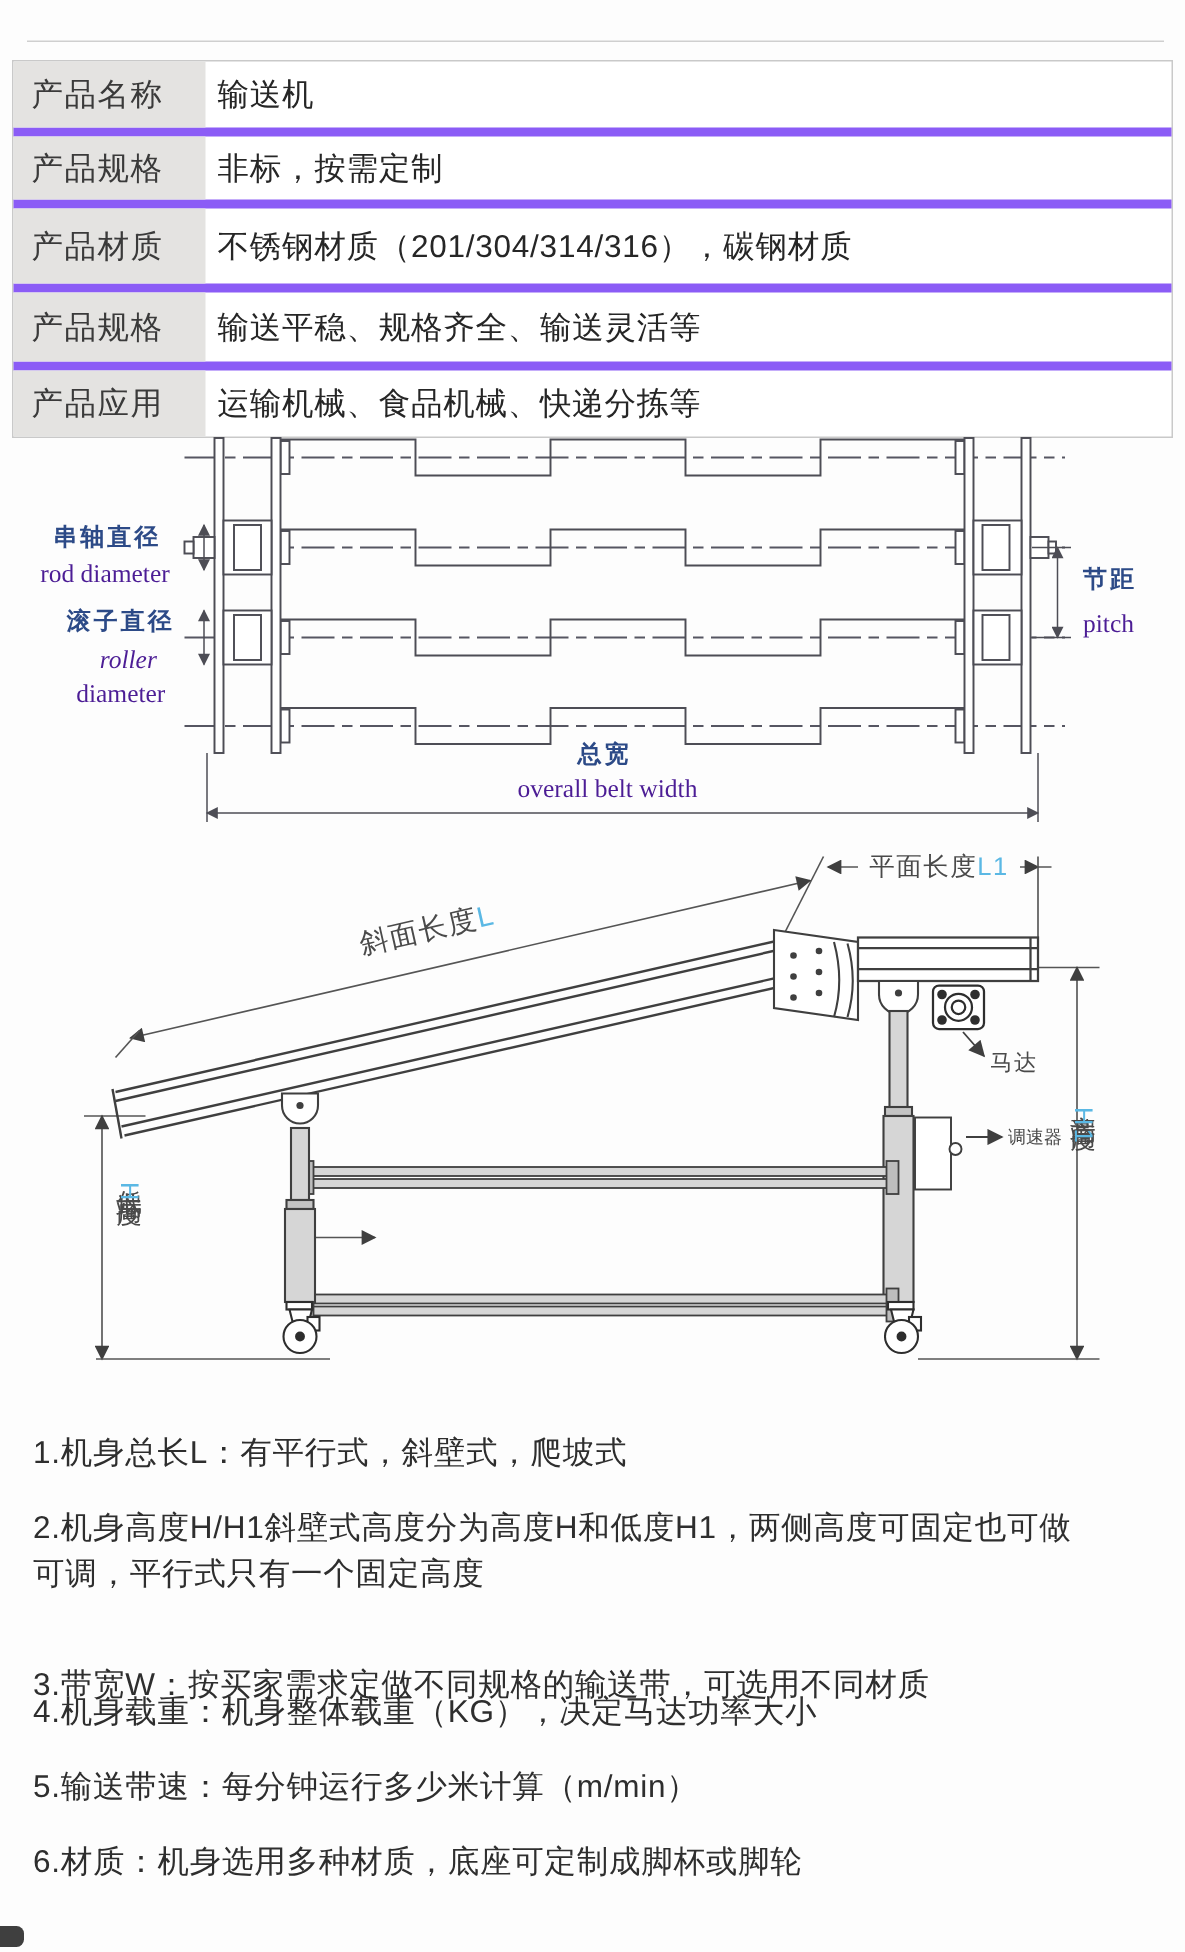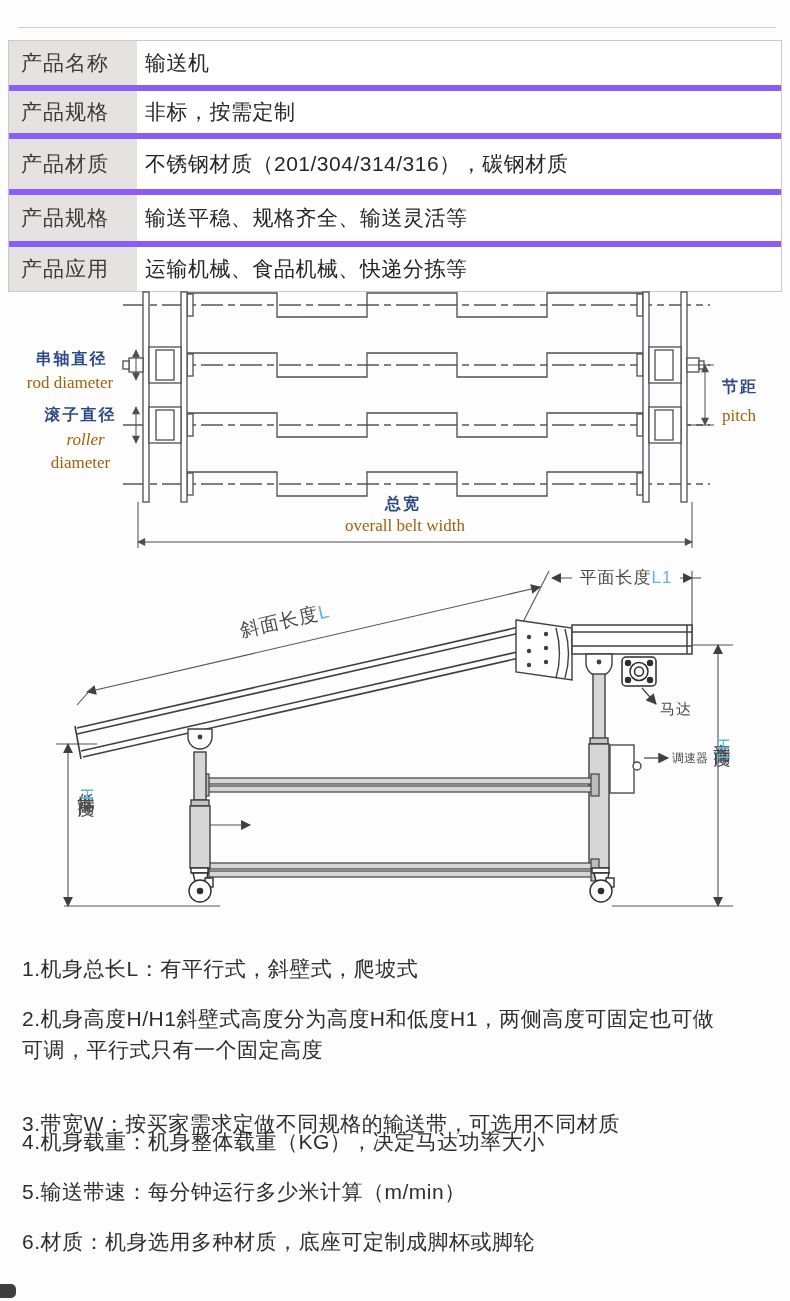--- a/index.html
+++ b/index.html
@@ -25,21 +25,21 @@
   .spec-label{
     width:128px;align-self:stretch;display:flex;align-items:center;
     background:#e4e3e1;color:#3a3a3a;font-size:21px;letter-spacing:1px;
     padding-left:12px;box-sizing:border-box;flex:none;
   }
   .spec-value{flex:1;font-size:21px;color:#262626;padding-left:8px;letter-spacing:.5px;}
   
   .diagram{position:absolute;}
   .dlabel{position:absolute;line-height:1.15;white-space:nowrap;}
   .d1-zh{color:#2c4a87;font-size:16px;font-weight:600;letter-spacing:2px;text-align:center;}
-  .d1-en{color:#a16207;font-size:17px;font-family:"Liberation Serif","DejaVu Serif",serif;text-align:center;}
+  .d1-en{color:#4c1d95;font-size:17px;font-family:"Liberation Serif","DejaVu Serif",serif;text-align:center;}
   .d2-t{color:#4a4a4a;font-size:17px;letter-spacing:1px;}
   .d2-var{color:#5bb8e4;}
   .vert{writing-mode:vertical-rl;text-orientation:upright;letter-spacing:2px;}
   .vert .d2-var{text-orientation:mixed;}
   
   .note{position:absolute;left:22px;width:706px;font-size:21px;line-height:31px;color:#2e2e2e;letter-spacing:.5px;}
   .corner-nub{position:absolute;left:0;top:1284px;width:16px;height:14px;background:#3f3f3f;border-radius:0 5px 5px 0;}
   svg{display:block;}
 </style>
 </head>

